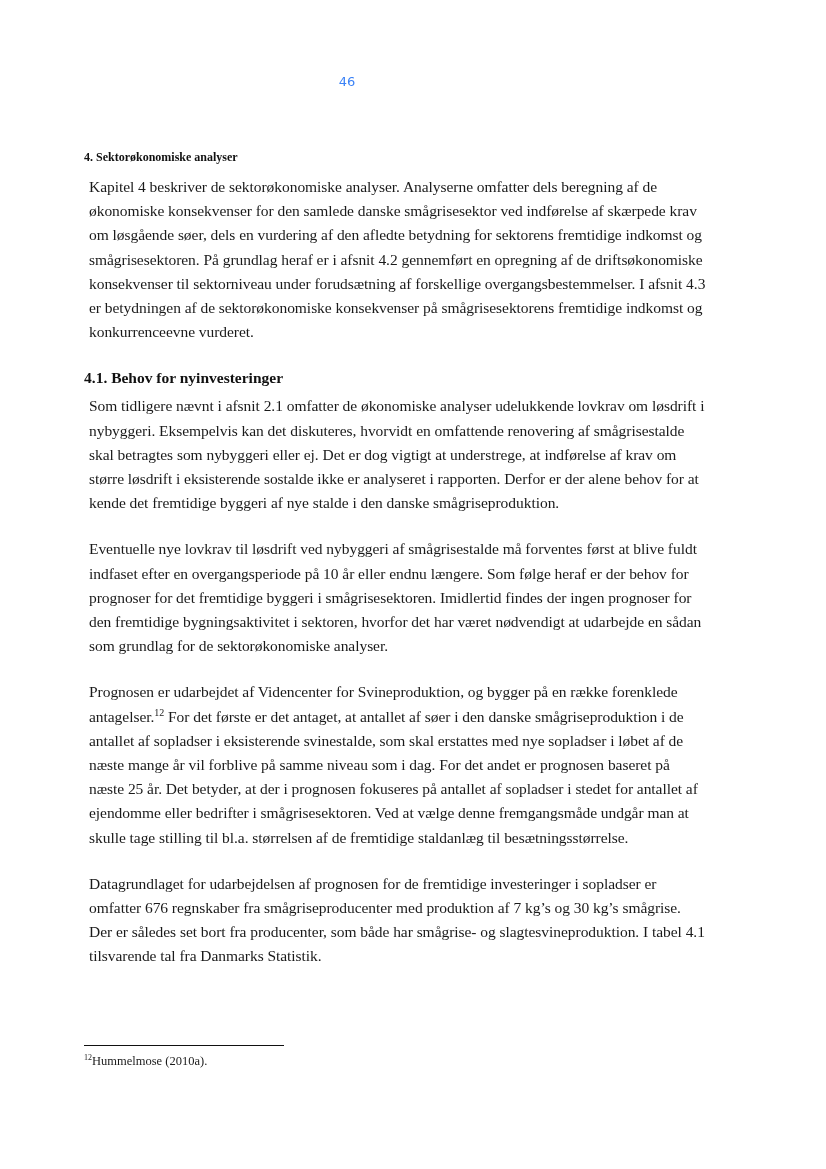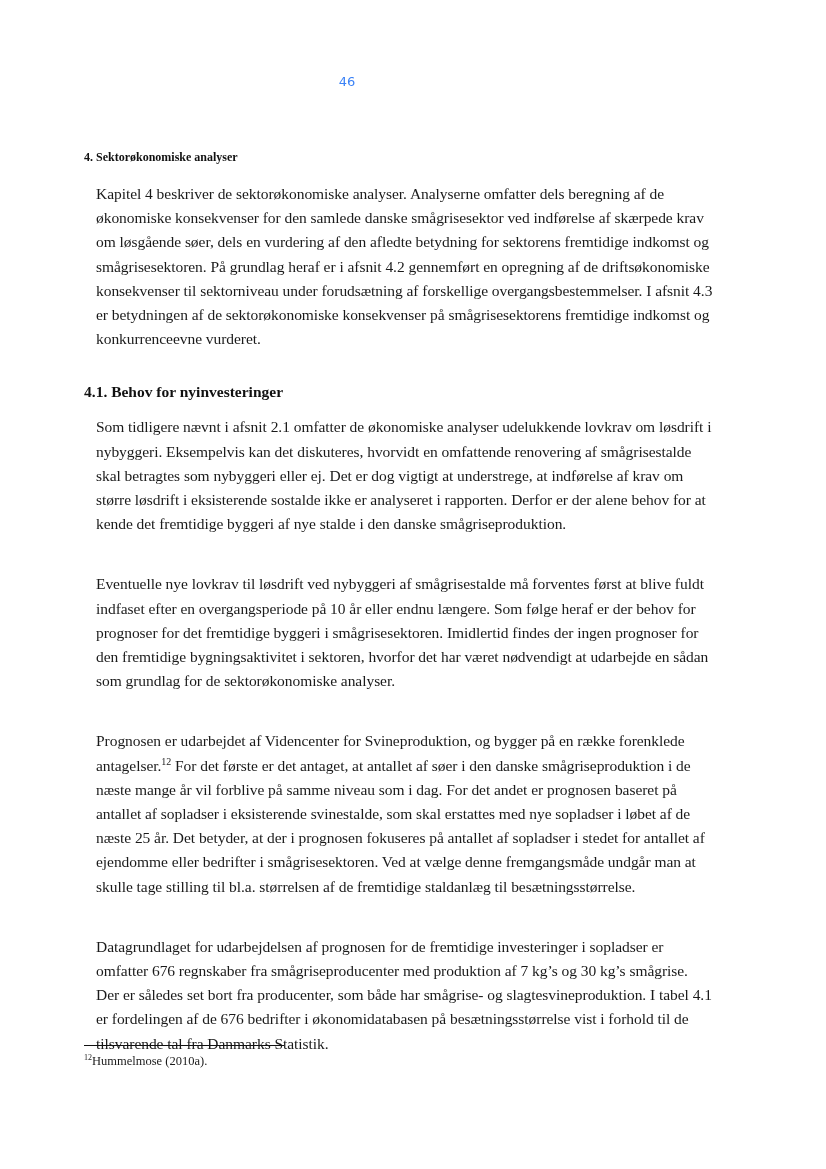--- a/index.html
+++ b/index.html
@@ -35,21 +35,21 @@
       color: #111;
     }
     h2 {
       font-family: "Liberation Serif", serif;
       font-weight: bold;
       font-size: 15.5px;
       margin: 0;
       line-height: 22px;
       color: #111;
     }
-    .para { margin: 12px; }
+    .para { margin: 5px; }
     .line {
       display: block;
       white-space: nowrap;
       font-size: 15.5px;
       line-height: 24.2px;
       letter-spacing: -0.05px;
     }
     sup { font-size: 10px; line-height: 0; vertical-align: 6px; }
     .gap { height: 12px; }
     .footnote-rule {
@@ -100,31 +100,30 @@
     <span class="line">indfaset efter en overgangsperiode på 10 år eller endnu længere. Som følge heraf er der behov for</span>
     <span class="line">prognoser for det fremtidige byggeri i smågrisesektoren. Imidlertid findes der ingen prognoser for</span>
     <span class="line">den fremtidige bygningsaktivitet i sektoren, hvorfor det har været nødvendigt at udarbejde en sådan</span>
     <span class="line">som grundlag for de sektorøkonomiske analyser.</span>
   </div>
 
   <div class="gap"></div>
   <div class="para">
     <span class="line">Prognosen er udarbejdet af Videncenter for Svineproduktion, og bygger på en række forenklede</span>
     <span class="line"><span>antagelser.</span><sup>12</sup><span> For det første er det antaget, at antallet af søer i den danske smågriseproduktion i de</span></span>
+    <span class="line">antallet af sopladser i eksisterende svinestalde, som skal erstattes med nye sopladser i løbet af de</span>
     <span class="line">næste mange år vil forblive på samme niveau som i dag. For det andet er prognosen baseret på</span>
-    <span class="line">antallet af sopladser i eksisterende svinestalde, som skal erstattes med nye sopladser i løbet af de</span>
     <span class="line">næste 25 år. Det betyder, at der i prognosen fokuseres på antallet af sopladser i stedet for antallet af</span>
     <span class="line">ejendomme eller bedrifter i smågrisesektoren. Ved at vælge denne fremgangsmåde undgår man at</span>
     <span class="line">skulle tage stilling til bl.a. størrelsen af de fremtidige staldanlæg til besætningsstørrelse.</span>
   </div>
 
   <div class="gap"></div>
   <div class="para">
     <span class="line">Datagrundlaget for udarbejdelsen af prognosen for de fremtidige investeringer i sopladser er</span>
     <span class="line">omfatter 676 regnskaber fra smågriseproducenter med produktion af 7 kg’s og 30 kg’s smågrise.</span>
     <span class="line">Der er således set bort fra producenter, som både har smågrise- og slagtesvineproduktion. I tabel 4.1</span>
-    <span class="line">er fordelingen af de 676 bedrifter i økonomidatabasen på besætningsstørrelse vist i forhold til de</span>
     <span class="line">tilsvarende tal fra Danmarks Statistik.</span>
   </div>
 </div>
 
 <div class="footnote-rule"></div>
 <div class="footnote"><sup>12</sup><span>Hummelmose (2010a).</span></div>
 
 </body></html>

